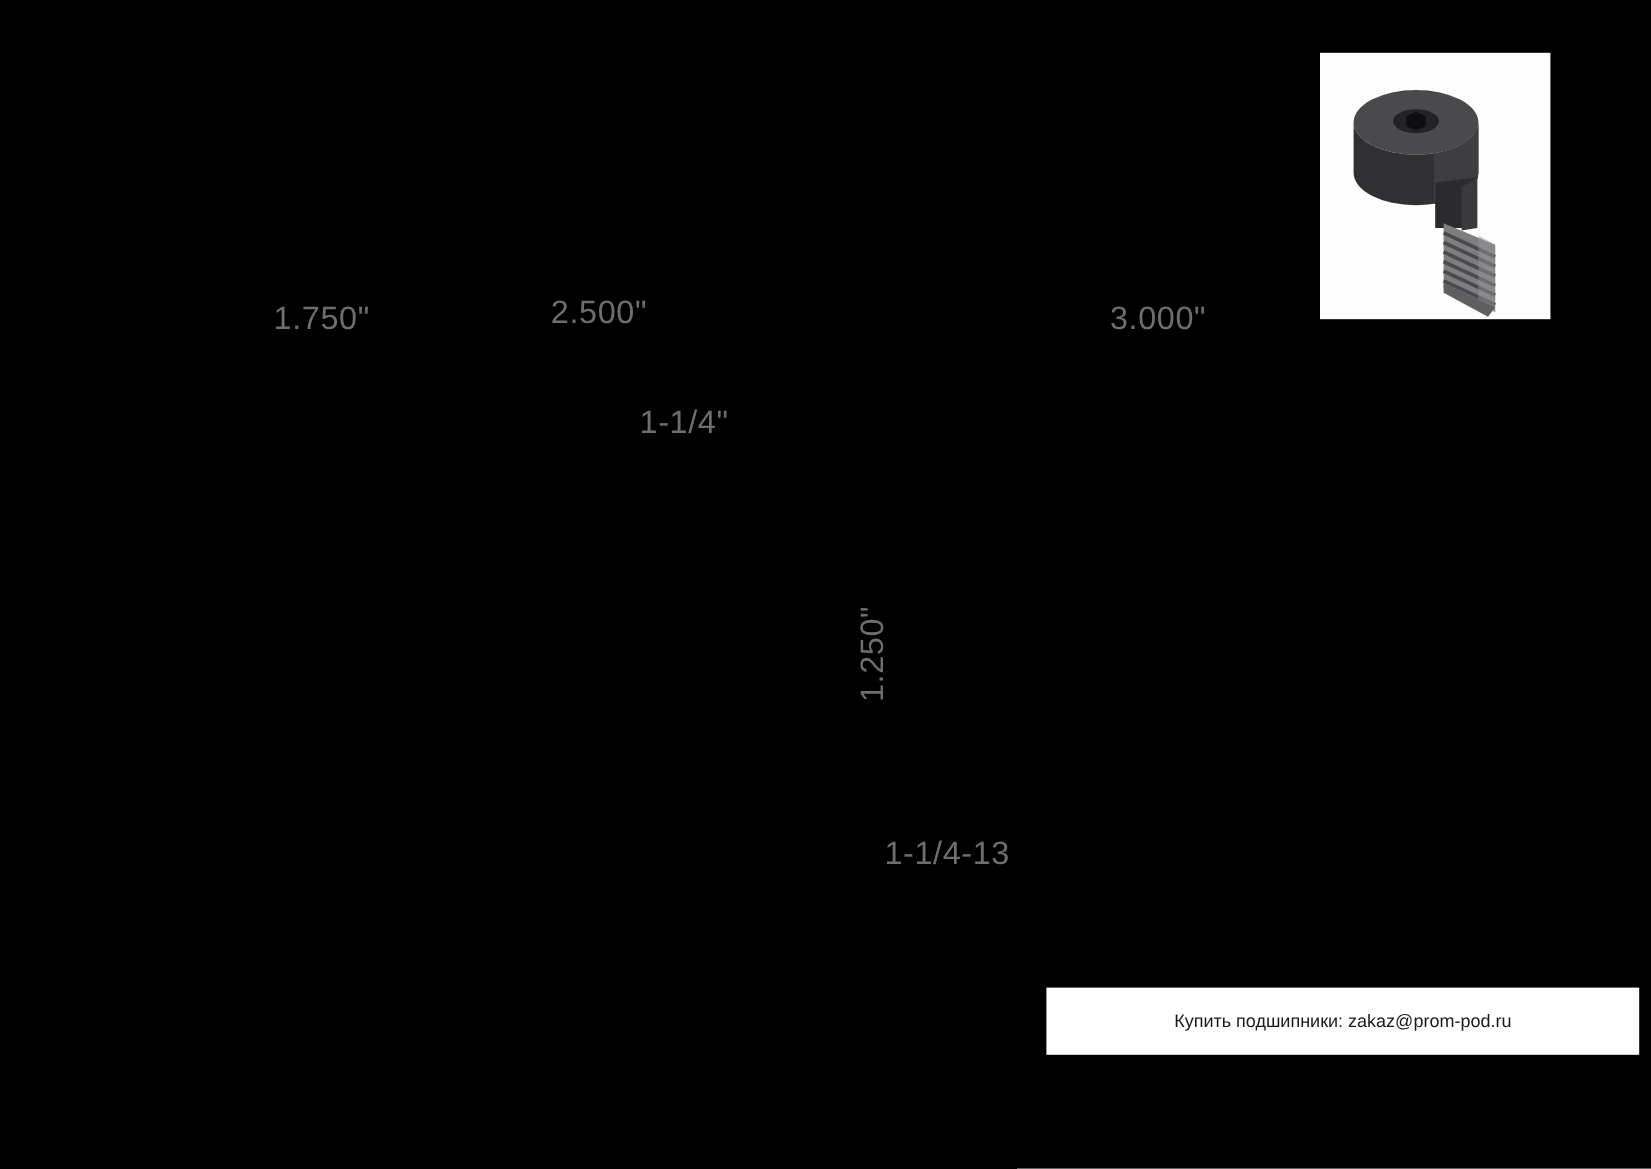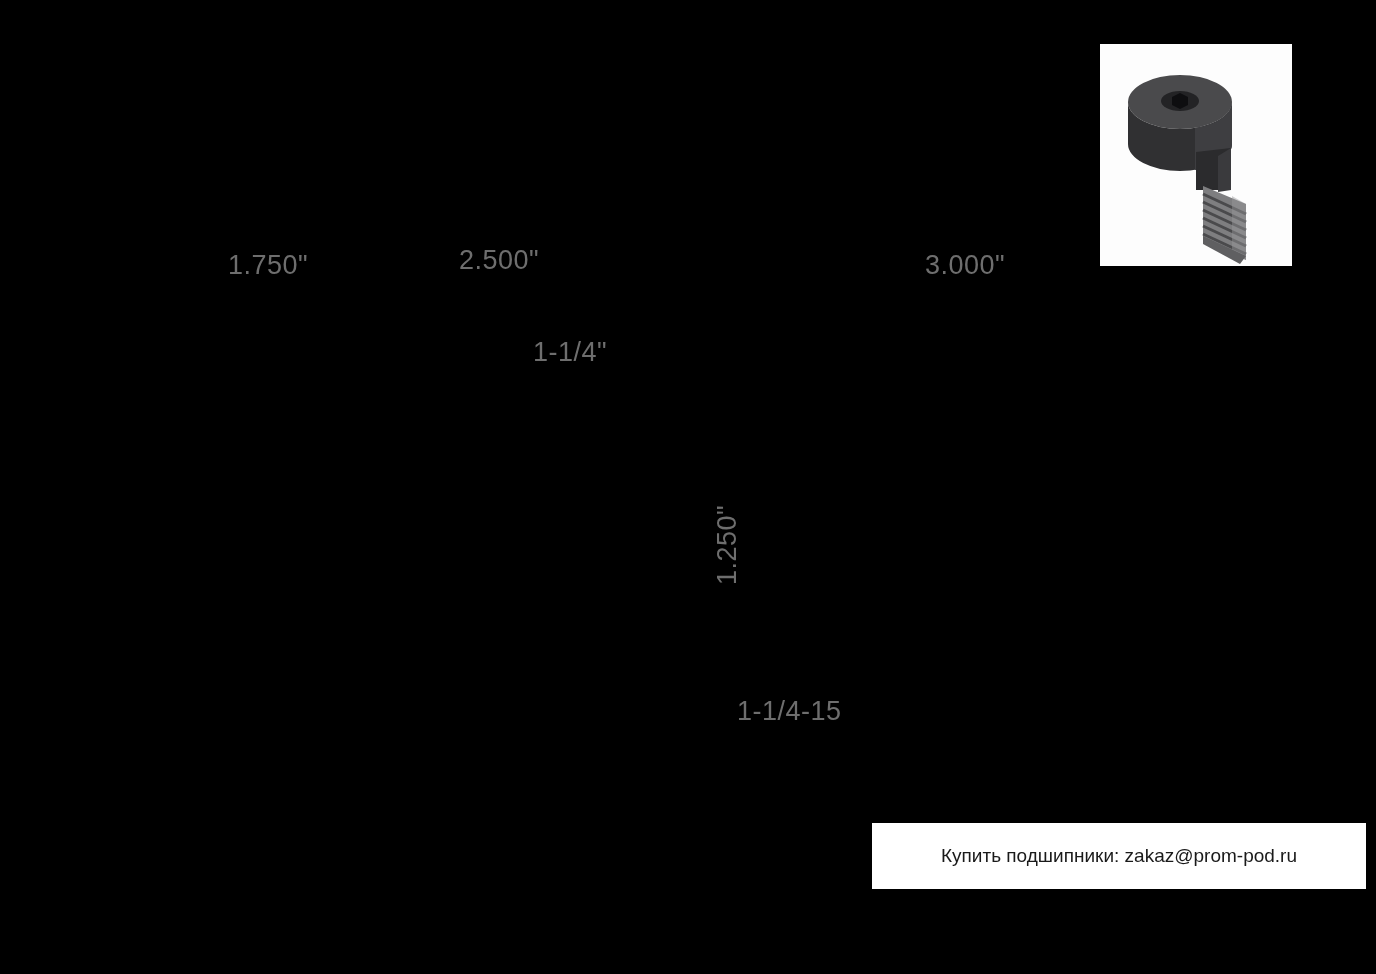--- a/index.html
+++ b/index.html
@@ -39,47 +39,47 @@
     overflow: hidden;
   }
   #photo-box svg { display: block; }
 
   
   #contact-banner {
     position: absolute;
     left: 872px;
     top: 823px;
     width: 494px;
-    height: 66px;
+    height: 56px;
     background: #ffffff;
     display: flex;
     align-items: center;
     justify-content: center;
     color: #1a1a1a;
-    font-size: 19px;
+    font-size: 15px;
     font-family: "Liberation Sans", sans-serif;
     white-space: nowrap;
   }
 </style>
 </head>
 <body>
 
 <div id="page">
 
   <div class="dim-label" style="left:228px; top:250px;">1.750"</div>
 
   <div class="dim-label" style="left:459px; top:245px;">2.500"</div>
 
   <div class="dim-label" style="left:925px; top:250px;">3.000"</div>
 
   <div class="dim-label" style="left:533px; top:337px;">1-1/4"</div>
 
   <div class="dim-label vertical" style="left:712px; top:585px;">1.250"</div>
 
-  <div class="dim-label" style="left:737px; top:696px;">1-1/4-15</div>
+  <div class="dim-label" style="left:737px; top:696px;">1-1/4-13</div>
 
   <div id="photo-box">
     <svg width="192" height="222" viewBox="0 0 192 222">
       <rect x="0" y="0" width="192" height="222" fill="#fdfdfd"></rect>
 
       <g>
 
         <ellipse cx="80" cy="58" rx="52" ry="27" fill="#4a4a4c"></ellipse>
 
         <path d="M28 58 L28 100 A52 27 0 0 0 132 100 L132 58 A52 27 0 0 1 28 58 Z" fill="#303032"></path>

